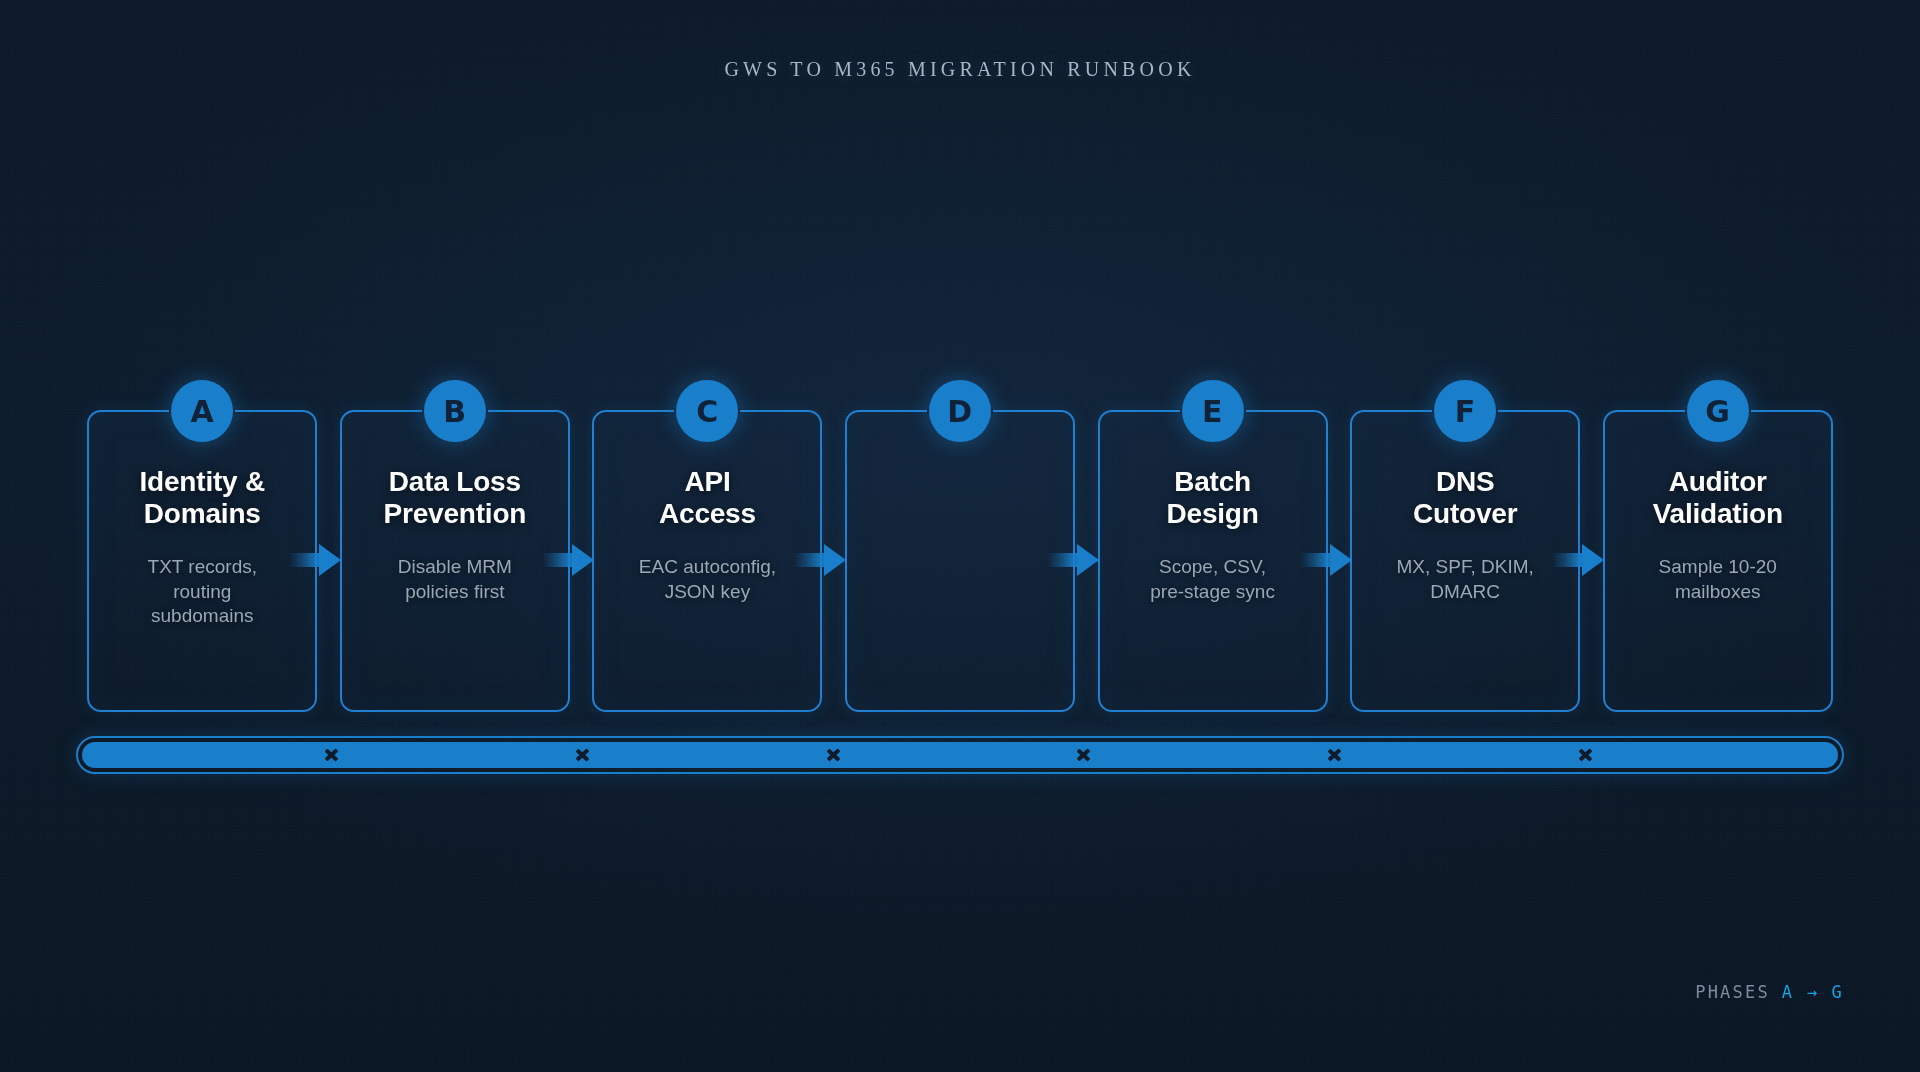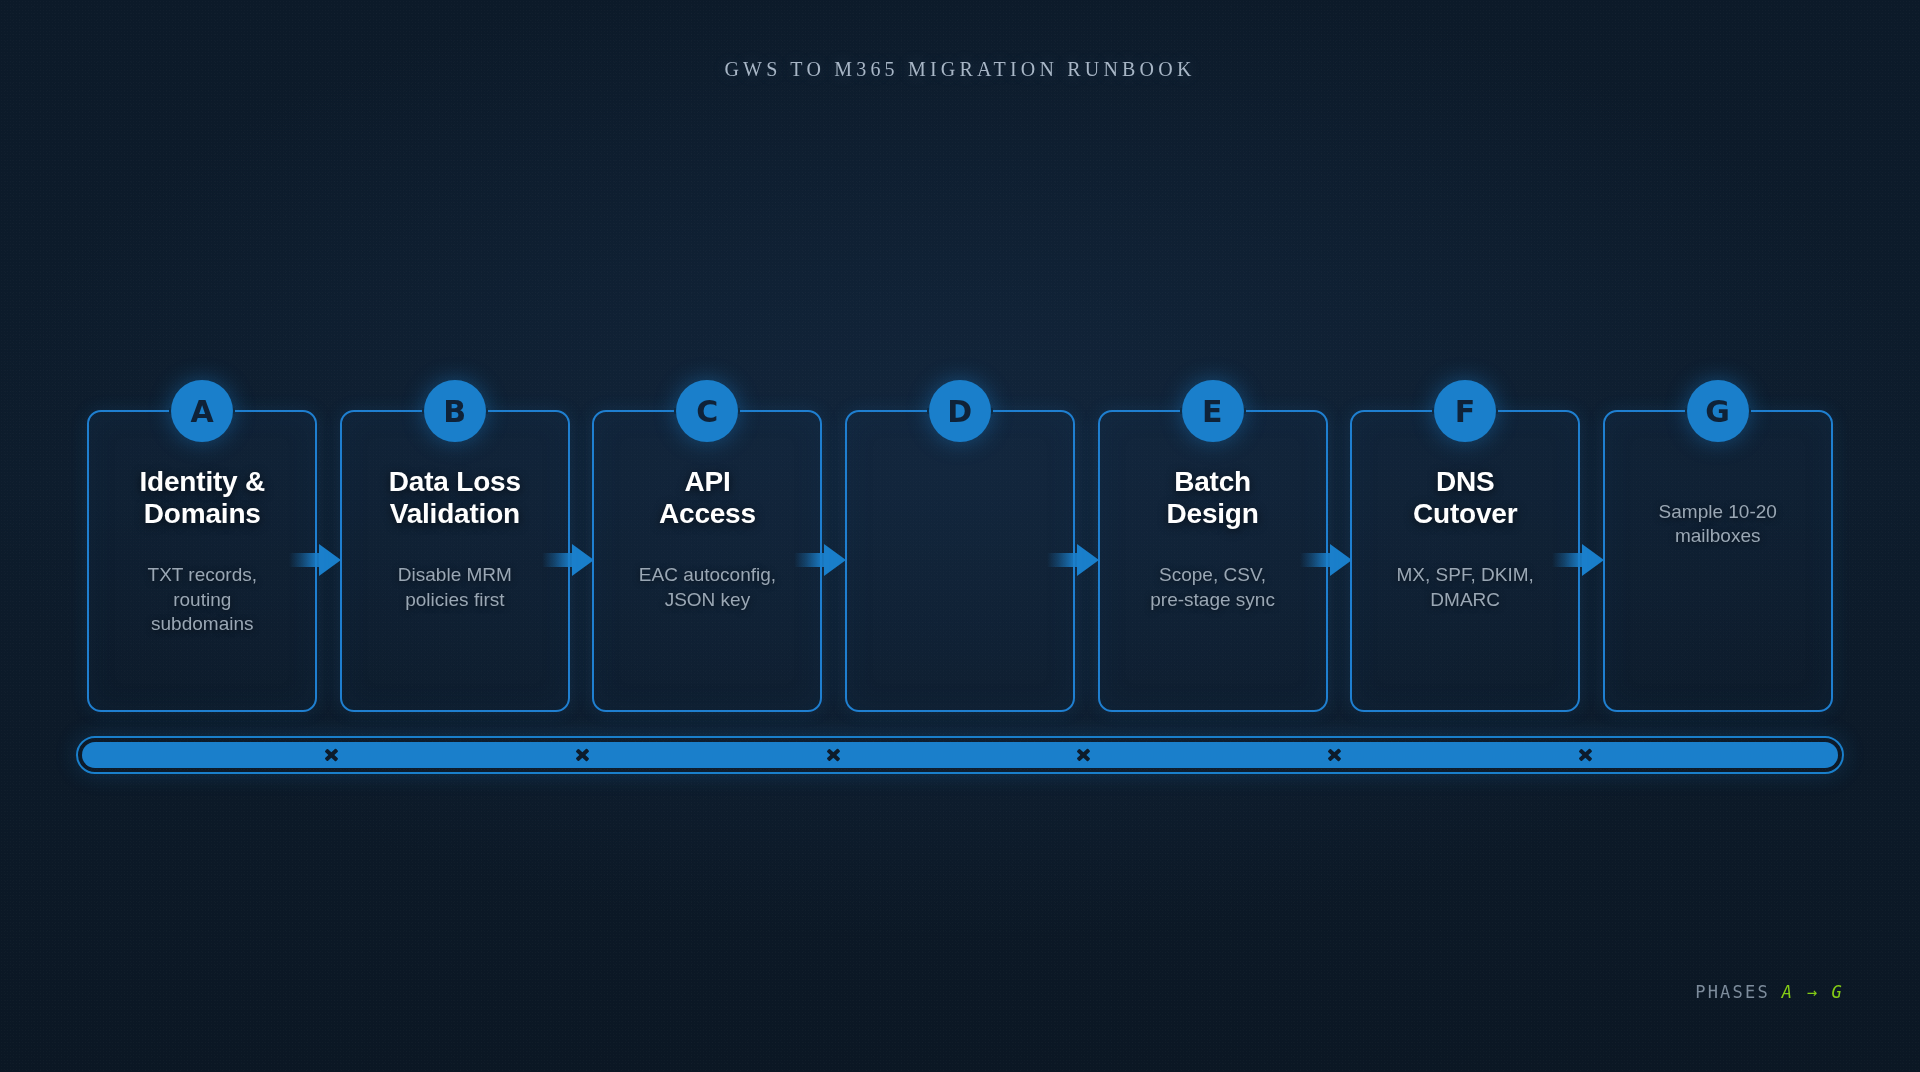--- a/index.html
+++ b/index.html
@@ -125,21 +125,21 @@
     font-size:28px;
     line-height:1.13;
     font-weight:bold;
     color:#ffffff;
     letter-spacing:-0.2px;
     text-shadow:0 2px 10px rgba(0,0,0,.6);
     white-space:pre-line;
   }
 
   .card-sub {
-    margin-top:34px;
+    margin-top:26px;
     font-size:19px;
     line-height:1.28;
     color:#9aa7b4;
     white-space:pre-line;
     text-shadow:0 1px 6px rgba(0,0,0,.5);
     text-align:center;
   }
 
   
   .connector {
@@ -206,21 +206,21 @@
   #footer {
     position:absolute;
     right:76px;
     top:982px;
     font-family:"DejaVu Sans Mono", monospace;
     font-size:17px;
     letter-spacing:2.2px;
     white-space:nowrap;
   }
   #footer .f-label { color:#7d8c9c;text-align:right; }
-  #footer .f-range { color:#84cc16; margin-left:12px;font-style:italic; }
+  #footer .f-range { color:#0ea5e9; margin-left:12px; }
 </style>
 </head>
 <body>
 
 <div id="noise"></div>
 
 <div id="title">GWS TO M365 MIGRATION RUNBOOK</div>
 
 <div id="rail">
     <div class="slot">
@@ -237,21 +237,21 @@
           <div class="conn-tail"></div>
           <div class="conn-head"></div>
         </div>
       </div>
     </div>
     <div class="slot">
       <div class="card">
         <div class="badge">B</div>
         <div class="card-body">
           <div class="card-title">Data Loss
-Validation</div>
+Prevention</div>
           <div class="card-sub">Disable MRM
 policies first</div>
         </div>
         <div class="connector">
           <div class="conn-tail"></div>
           <div class="conn-head"></div>
         </div>
       </div>
     </div>
     <div class="slot">
@@ -305,20 +305,22 @@
         <div class="connector">
           <div class="conn-tail"></div>
           <div class="conn-head"></div>
         </div>
       </div>
     </div>
     <div class="slot">
       <div class="card">
         <div class="badge">G</div>
         <div class="card-body">
+          <div class="card-title">Auditor
+Validation</div>
           <div class="card-sub">Sample 10-20
 mailboxes</div>
         </div>
       </div>
     </div>
   </div>
 
 <div id="progress-outer">
   <div id="progress-fill">
       <div class="chev" style="left: 14.2857%;"></div>

